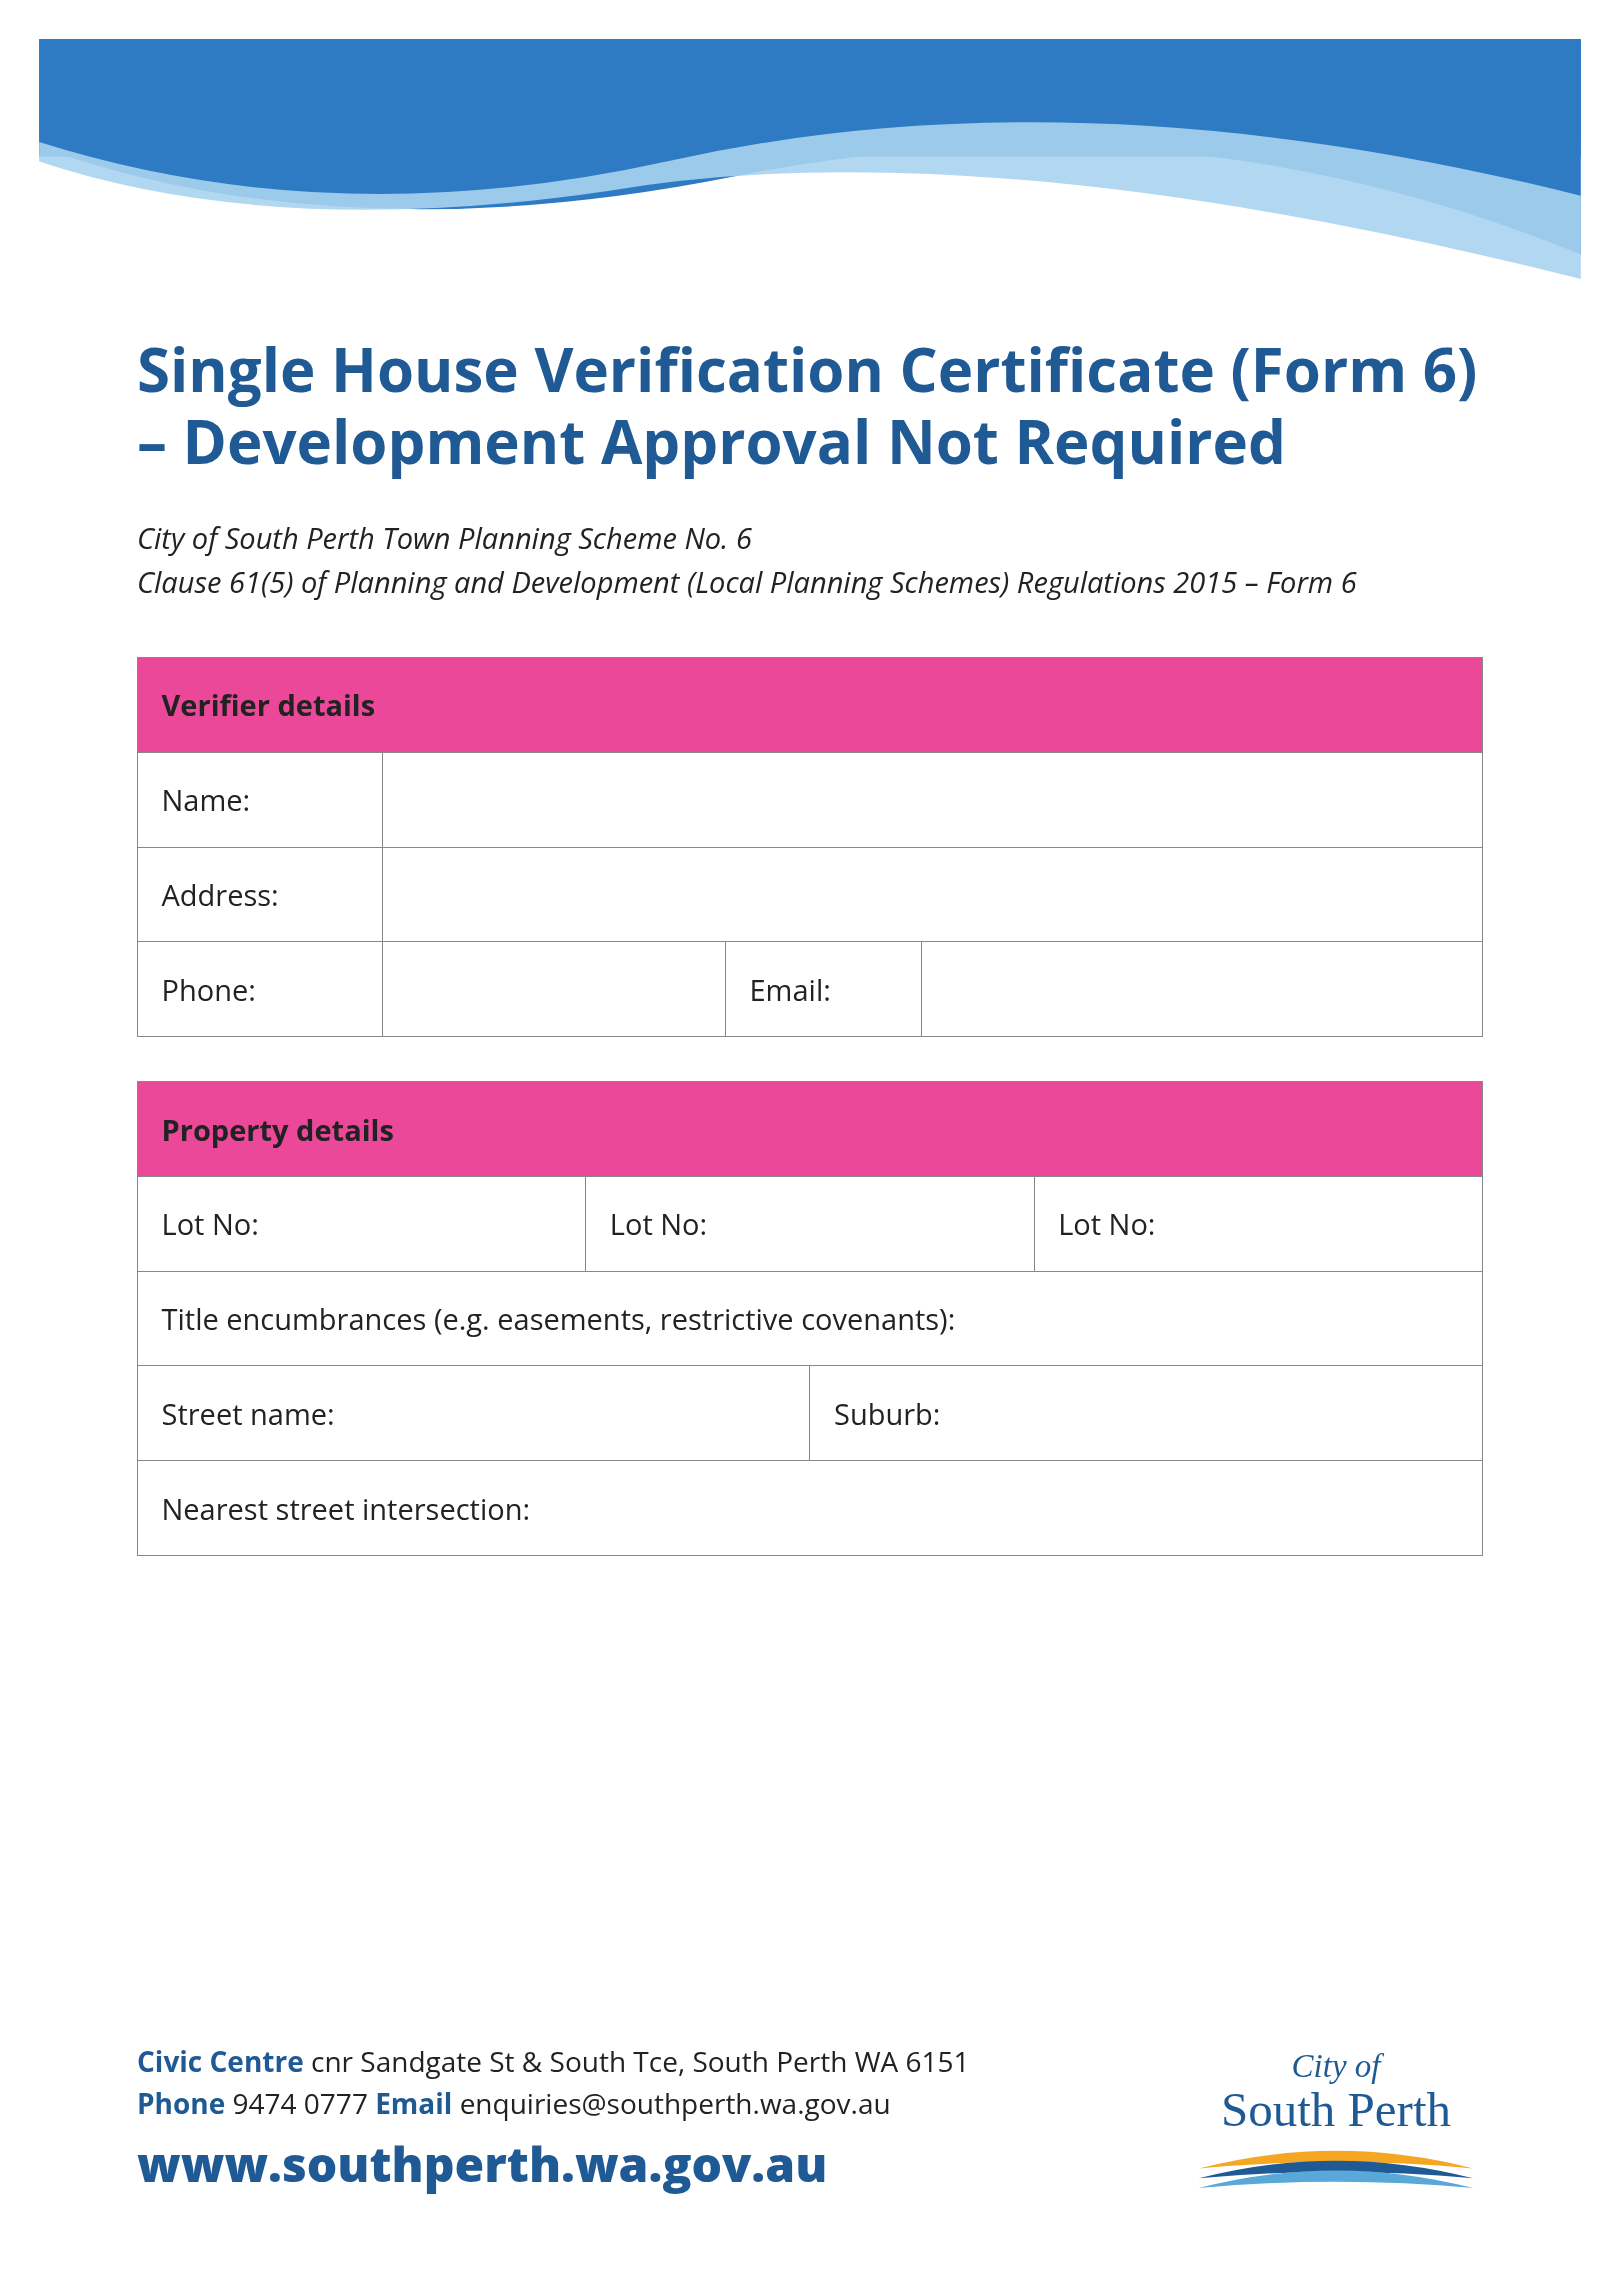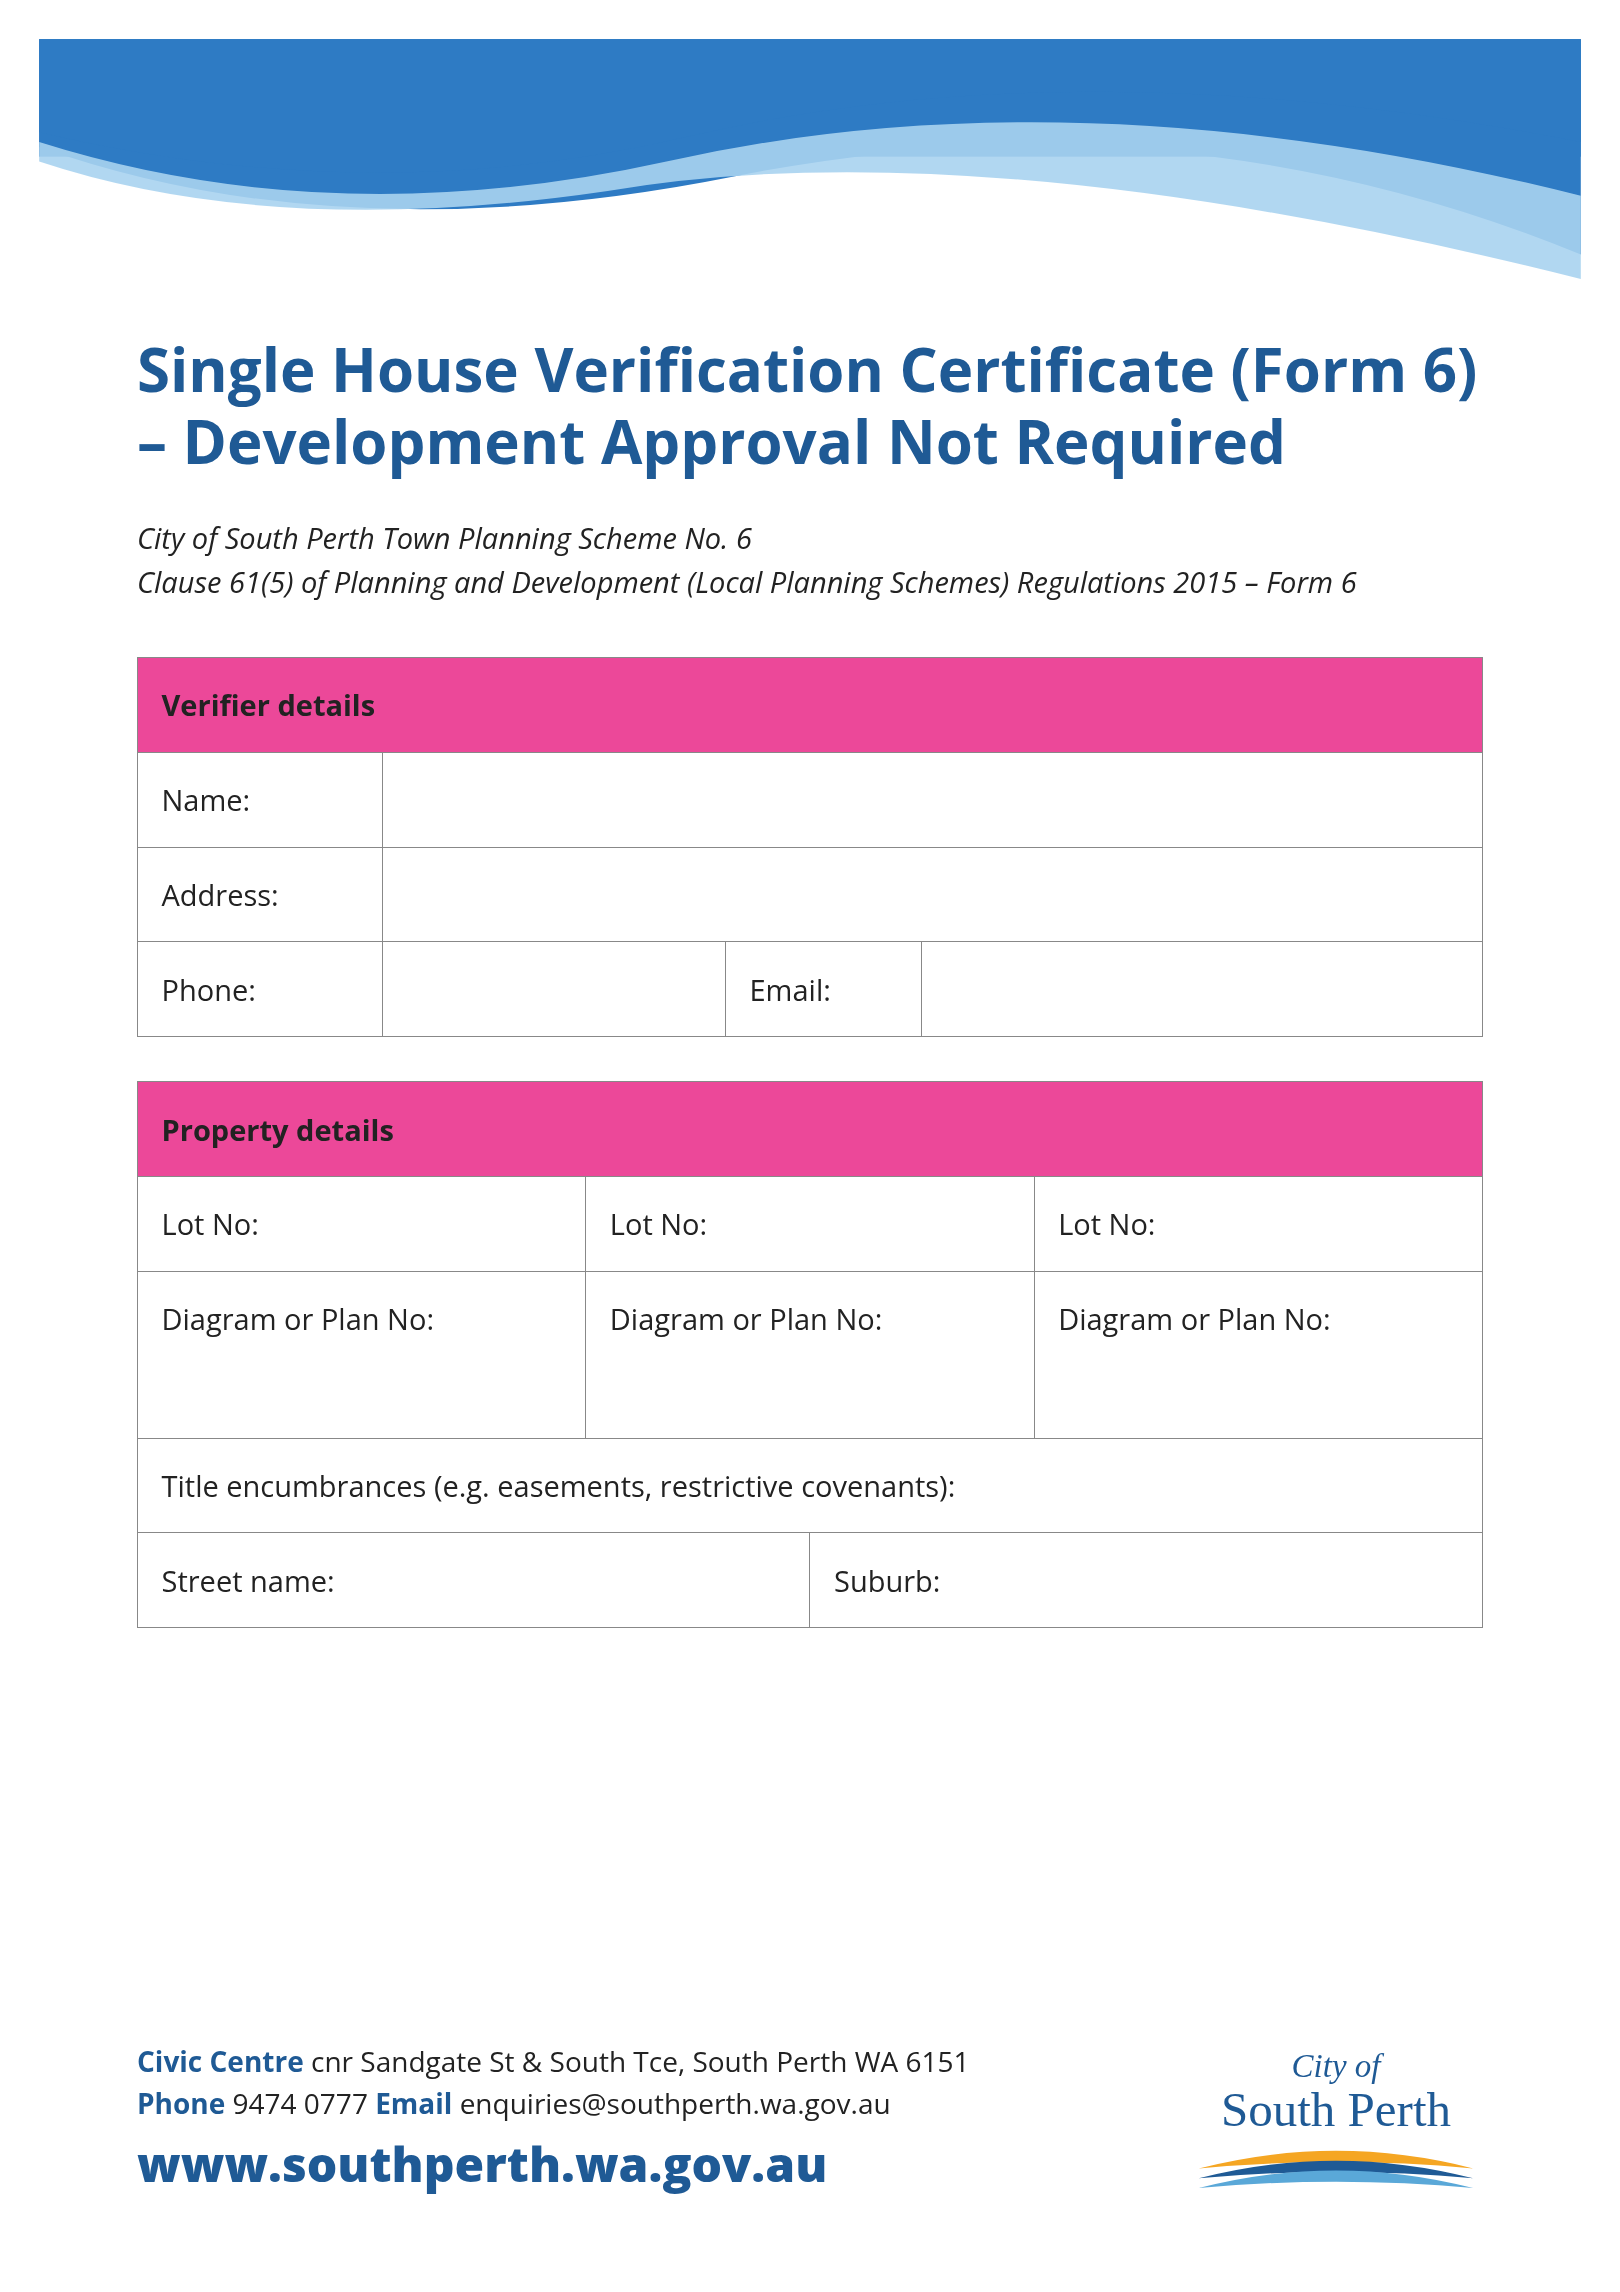--- a/index.html
+++ b/index.html
@@ -158,30 +158,28 @@
     <tbody>
         <tr>
       <th colspan="6">Property details</th>
     </tr>
     <tr>
       <td colspan="2" style="width:33.3%">Lot No:</td>
       <td colspan="2" style="width:33.3%">Lot No:</td>
       <td colspan="2" style="width:33.3%">Lot No:</td>
     </tr>
     <tr>
-      <td colspan="2" class="diagram-cell">Diagram or Plan No:</td>
-      <td colspan="2" class="diagram-cell">Diagram or Plan No:</td>
-      <td colspan="2" class="diagram-cell">Diagram or Plan No:</td>
-    </tr>
-    <tr>
       <td colspan="6">Title encumbrances (e.g. easements, restrictive covenants):</td>
     </tr>
     <tr>
       <td colspan="3" style="width:50%">Street name:</td>
       <td colspan="3" style="width:50%">Suburb:</td>
+    </tr>
+    <tr>
+      <td colspan="6">Nearest street intersection:</td>
     </tr>
   </tbody>
     </table>
 </div>
 
 <div class="footer">
   <div class="footer-text">
     <div>
       <span class="blue">Civic Centre</span><span> cnr Sandgate St &amp; South Tce, South Perth WA 6151</span>
     </div>

